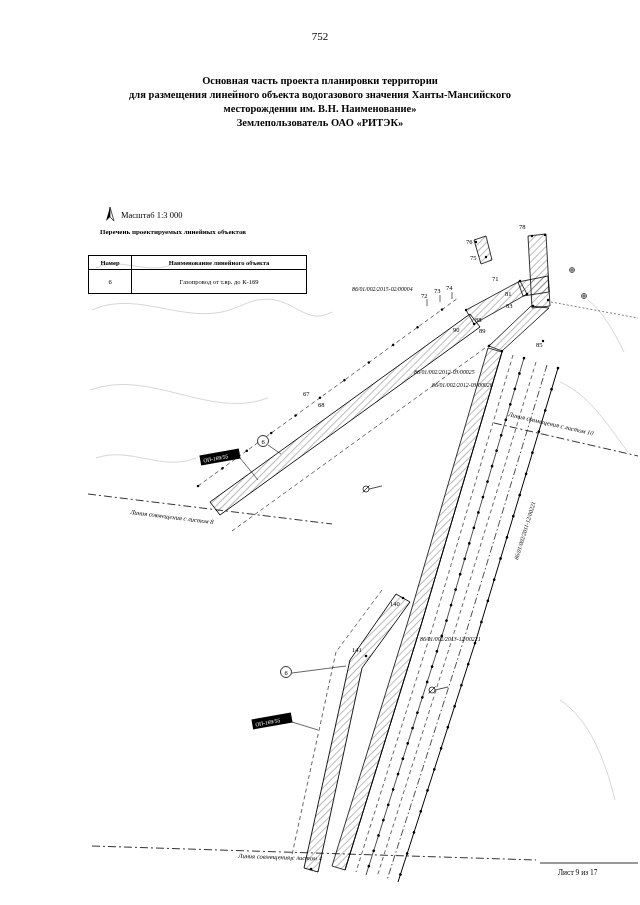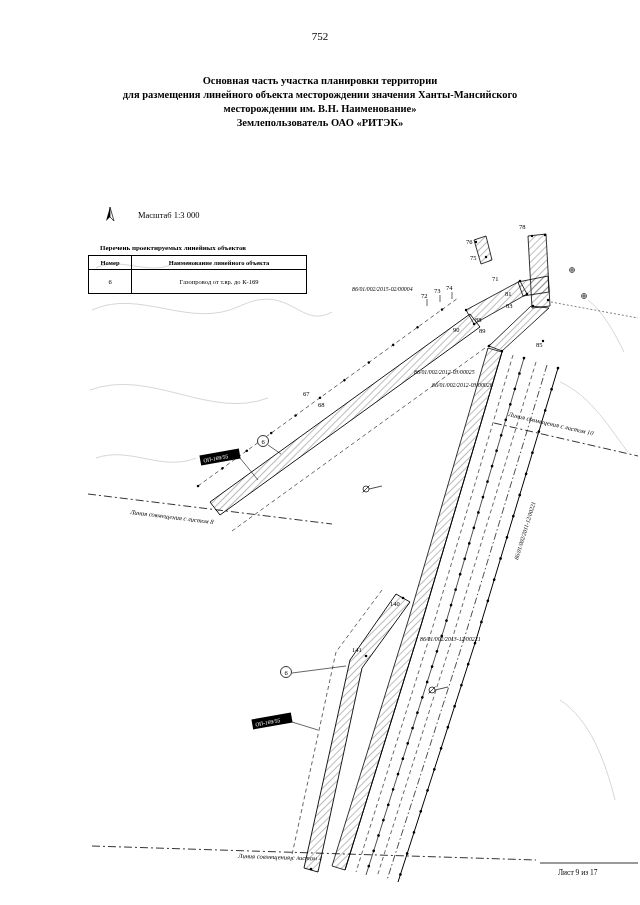--- a/index.html
+++ b/index.html
@@ -4,22 +4,22 @@
 <style>
   html,body{margin:0;padding:0;background:#888;}
   .page{
     position:relative;width:640px;height:905px;background:#fff;margin:0 auto;
     font-family:"Liberation Serif", serif;color:#000;overflow:hidden;
   }
   .page-number{position:absolute;top:30px;left:0;width:100%;text-align:center;font-size:11px;}
   .title-block{position:absolute;top:74px;left:36px;width:568px;text-align:center;
     font-weight:bold;font-size:10.5px;line-height:1.33;}
   .map-svg{position:absolute;top:0;left:0;}
-  .scale-row{position:absolute;top:206px;left:104px;display:flex;align-items:center;gap:22px;font-size:8.5px;}
-  .legend-title{position:absolute;top:244px;left:100px;font-weight:bold;font-size:7px;font-family:Liberation Serif, serif;}
+  .scale-row{position:absolute;top:206px;left:104px;display:flex;align-items:center;gap:5px;font-size:8.5px;}
+  .legend-title{position:absolute;top:228px;left:100px;font-weight:bold;font-size:7px;font-family:Liberation Serif, serif;}
   .objects-table{position:absolute;top:255px;left:88px;border-collapse:collapse;font-size:6.5px;}
   .objects-table th,.objects-table td{border:1px solid #000;text-align:center;padding:1px 3px;}
   .objects-table th{font-weight:bold;height:11px;}
   .objects-table td{height:21px;}
   .col-num{width:36px;}
   .col-name{width:168px;}
   svg text{font-family:"Liberation Serif", serif;fill:#000;}
   .pt-label{font-size:6.5px;}
   .cad-label{font-size:5.8px;font-style:italic;}
   .join-label{font-size:6.5px;font-style:italic;}
@@ -28,22 +28,22 @@
   .sheet-text{font-size:7.5px;}
 </style>
 </head>
 <body>
 
 <div class="page">
 
   <div class="page-number">752</div>
 
   <div class="title-block">
-    <div>Основная часть участка планировки территории</div>
-    <div>для размещения линейного объекта месторождении значения Ханты-Мансийского</div>
+    <div>Основная часть проекта планировки территории</div>
+    <div>для размещения линейного объекта водогазового значения Ханты-Мансийского</div>
     <div>месторождении им. В.Н. Наименование»</div>
     <div>Землепользователь ОАО «РИТЭК»</div>
   </div>
 
   <svg class="map-svg" width="640" height="905" viewBox="0 0 640 905">
     <defs>
       <pattern id="hatch" width="5" height="5" patternUnits="userSpaceOnUse" patternTransform="rotate(45)">
         <line x1="0" y1="0" x2="0" y2="5" stroke="#555" stroke-width="0.8"></line>
       </pattern>
     </defs>

